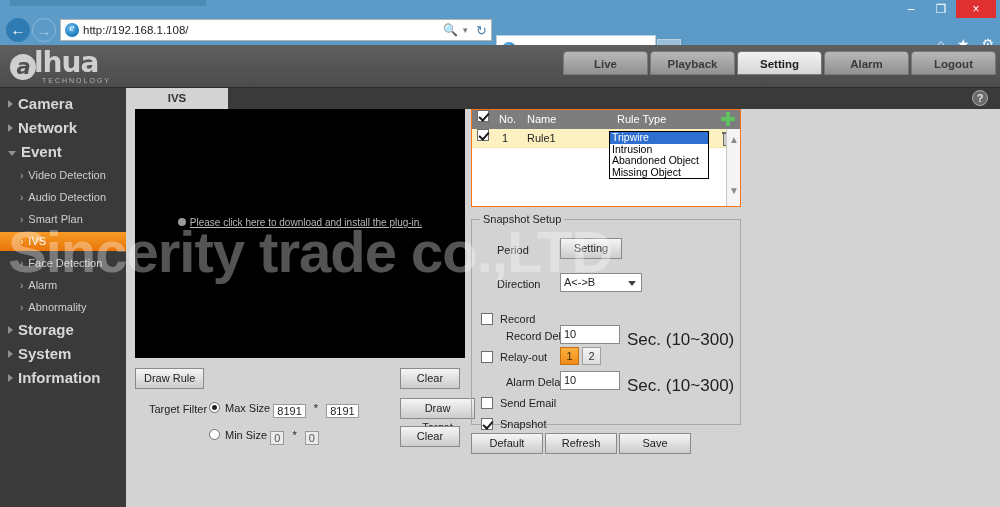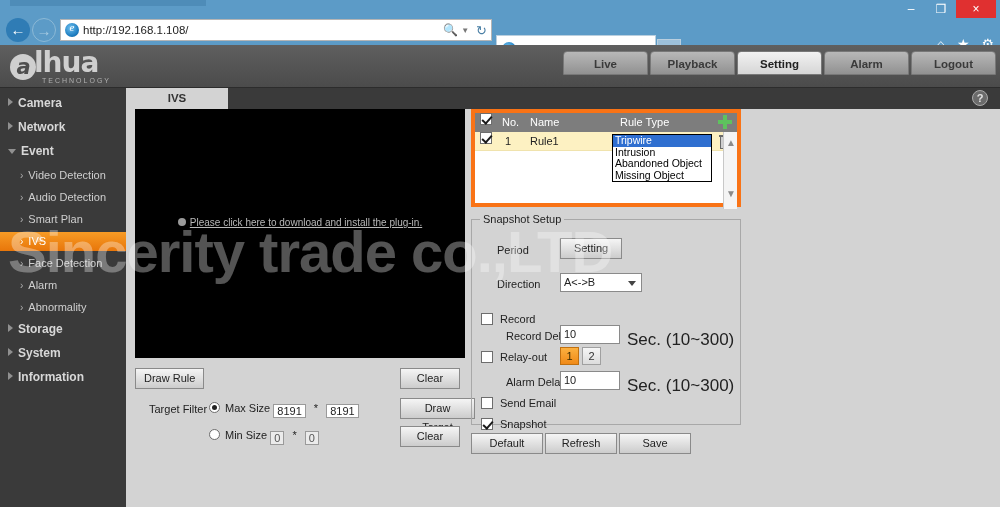--- a/index.html
+++ b/index.html
@@ -119,21 +119,21 @@
     background: linear-gradient(#f2f2f2, #d6d6d6);
     color: #222;
   }
   
   #sidebar {
     position: absolute; left: 0; top: 43px; width: 126px; height: 419px;
     background: #3a3a3a;
     padding-top: 6px;
   }
   .side-top {
-    height: 19px; line-height: 19px; font-size: 12px; font-weight: bold;
+    height: 19px; line-height: 19px; font-size: 15px; font-weight: bold;
     color: #d8d8d8; padding-left: 8px; cursor: pointer; position: relative;
     margin-bottom: 5px;
   }
   .tri-r, .tri-d {
     display: inline-block; width: 0; height: 0; margin-right: 5px;
     vertical-align: 1px;
   }
   .tri-r { border-left: 5px solid #909090; border-top: 4px solid transparent; border-bottom: 4px solid transparent; }
   .tri-d { border-top: 5px solid #909090; border-left: 4px solid transparent; border-right: 4px solid transparent; }
   .side-sub {
@@ -209,21 +209,21 @@
   .btn {
     display: inline-block; min-width: 60px; height: 21px; line-height: 19px;
     text-align: center; font-size: 11px; color: #222;
     background: linear-gradient(#f5f5f5, #ccc);
     border: 1px solid #8a8a8a; cursor: pointer; padding: 0 8px;
   }
   
   #rules-col { position: absolute; left: 345px; top: 0px; width: 270px; }
   #rule-table {
     position: absolute; left: 0; top: 0; width: 270px; height: 98px;
-    border: 4px solid #f97316; background: #fff;
+    border: 1px solid #f97316; background: #fff;
   }
   #rule-thead {
     position: relative; height: 19px; background: #7d7d7d; color: #fff;
     font-size: 11px;
   }
   #rule-thead .th { position: absolute; top: 0; line-height: 19px; }
   #th-chk   { left: 5px; top: 3px; }
   #th-no    { left: 27px; }
   #th-name  { left: 55px; }
   #th-type  { left: 145px; }

